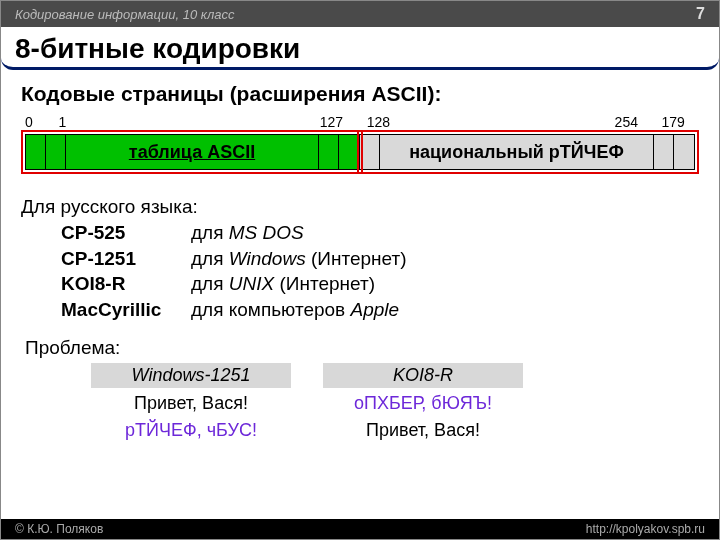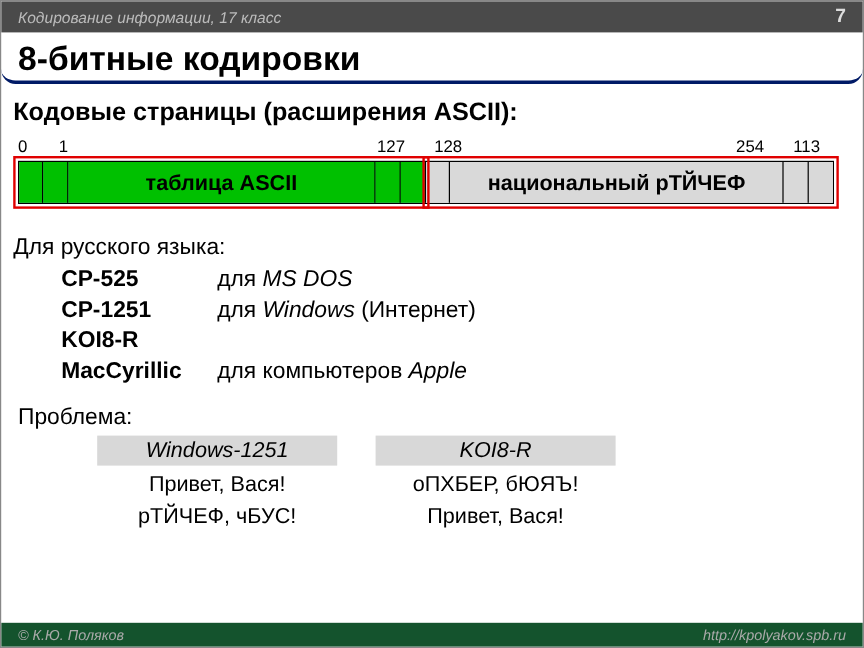--- a/index.html
+++ b/index.html
@@ -21,37 +21,38 @@
     justify-content: space-between;
     align-items: center;
   }
   .header .pagenum { font-weight: bold; color: #ddd; font-size: 16px; font-style: normal;}
   .title {
     font-size: 28px; font-weight: bold;
     padding: 6px 14px 2px 14px;
     border-bottom: 3px solid #001a66;
     border-radius: 12px;
   }
-  .content { padding: 8px 20px 0 10px; }
+  .content { padding: 8px 20px 0 20px; }
   .subtitle { font-size: 21px; font-weight: bold; margin: 4px 0 8px 0; }
 
   .diagram-wrap { position: relative; height: 64px; margin: 4px 4px 18px 4px;}
   .diag-labels { position: relative; height: 18px; font-size: 14px; }
   .diag-labels span { position: absolute; top: 0; }
   .bar {
     position: absolute; top: 20px; left: 0; right: 0; height: 36px;
     border: 1px solid #000;
     display: flex;
   }
   .seg-ascii {
     flex: 0 0 50%;
-    background: #8b5cf6;
+    background: #f9a8d4;
     position: relative;
     display: flex;
     border-right: 1px solid #000;
+    text-decoration: underline;
   }
   .seg-ascii .green { background: #00c000; border-right: 1px solid #000; }
   .seg-ascii .g1 { flex: 0 0 6%; }
   .seg-ascii .g2 { flex: 0 0 6%; }
   .seg-ascii .gmid { flex: 1; display:flex; align-items:center; justify-content:center; font-weight:bold; font-size:18px;}
   .seg-ascii .g3 { flex: 0 0 6%; }
   .seg-ascii .g4 { flex: 0 0 6%; border-right:none;}
   .seg-nat {
     flex: 1;
     background: #d9d9d9;
@@ -74,51 +75,51 @@
   .cp-table { margin-left: 40px; font-size: 19px; }
   .cp-table .row { display:flex; line-height: 1.35;}
   .cp-table .code { font-weight: bold; width: 130px; }
   .cp-table .desc .it { font-style: italic; }
 
   .problem { font-size: 19px; margin: 14px 0 4px 4px;}
   .examples { display:flex; gap: 32px; margin-left: 70px;}
   .col { width: 200px; text-align:center; }
   .colhead { background:#d8d8d8; font-style: italic; font-size:18px; padding:2px 0;}
   .sample { font-size: 18px; margin-top: 4px; line-height:1.3;}
-  .garbled { color:#000000; }
+  .garbled { color:#6d28d9; }
 
   .footer {
     position:absolute; bottom:0; left:0; right:0;
-    background:#14532d; color:#aaa;
-    font-style: italic; font-size: 12px;
+    background:#000000; color:#aaa;
+    font-size: 12px;
     padding: 3px 14px;
     display:flex; justify-content:space-between;
   }
 </style>
 </head>
 <body>
 
 <div class="header">
-  <span>Кодирование информации, 17 класс</span>
+  <span>Кодирование информации, 10 класс</span>
   <span class="pagenum">7</span>
 </div>
 
 <div class="title">8-битные кодировки</div>
 
 <div class="content">
   <div class="subtitle">Кодовые страницы (расширения ASCII):</div>
 
   <div class="diagram-wrap">
     <div class="diag-labels">
       <span style="left:0%">0</span>
       <span style="left:5%">1</span>
       <span style="left:44%">127</span>
       <span style="left:51%">128</span>
       <span style="left:88%">254</span>
-      <span style="left:95%">113</span>
+      <span style="left:95%">179</span>
     </div>
     <div class="bar">
       <div class="seg-ascii">
         <div class="green g1"></div>
           <div class="green g2"></div>
         <div class="green gmid">таблица ASCII</div>
         <div class="green g3"></div>
           <div class="green g4"></div>
       </div>
       <div class="seg-nat">
@@ -137,20 +138,21 @@
     <div class="row">
       <span class="code">CP-525</span>
       <span class="desc"><span>для </span><span class="it">MS DOS</span><span></span></span>
     </div>
     <div class="row">
       <span class="code">CP-1251</span>
       <span class="desc"><span>для </span><span class="it">Windows</span><span> (Интернет)</span></span>
     </div>
     <div class="row">
       <span class="code">KOI8-R</span>
+      <span class="desc"><span>для </span><span class="it">UNIX</span><span> (Интернет)</span></span>
     </div>
     <div class="row">
       <span class="code">MacCyrillic</span>
       <span class="desc"><span>для компьютеров </span><span class="it">Apple</span><span></span></span>
     </div>
   </div>
 
   <div class="problem">Проблема:</div>
   <div class="examples">
     <div class="col">

